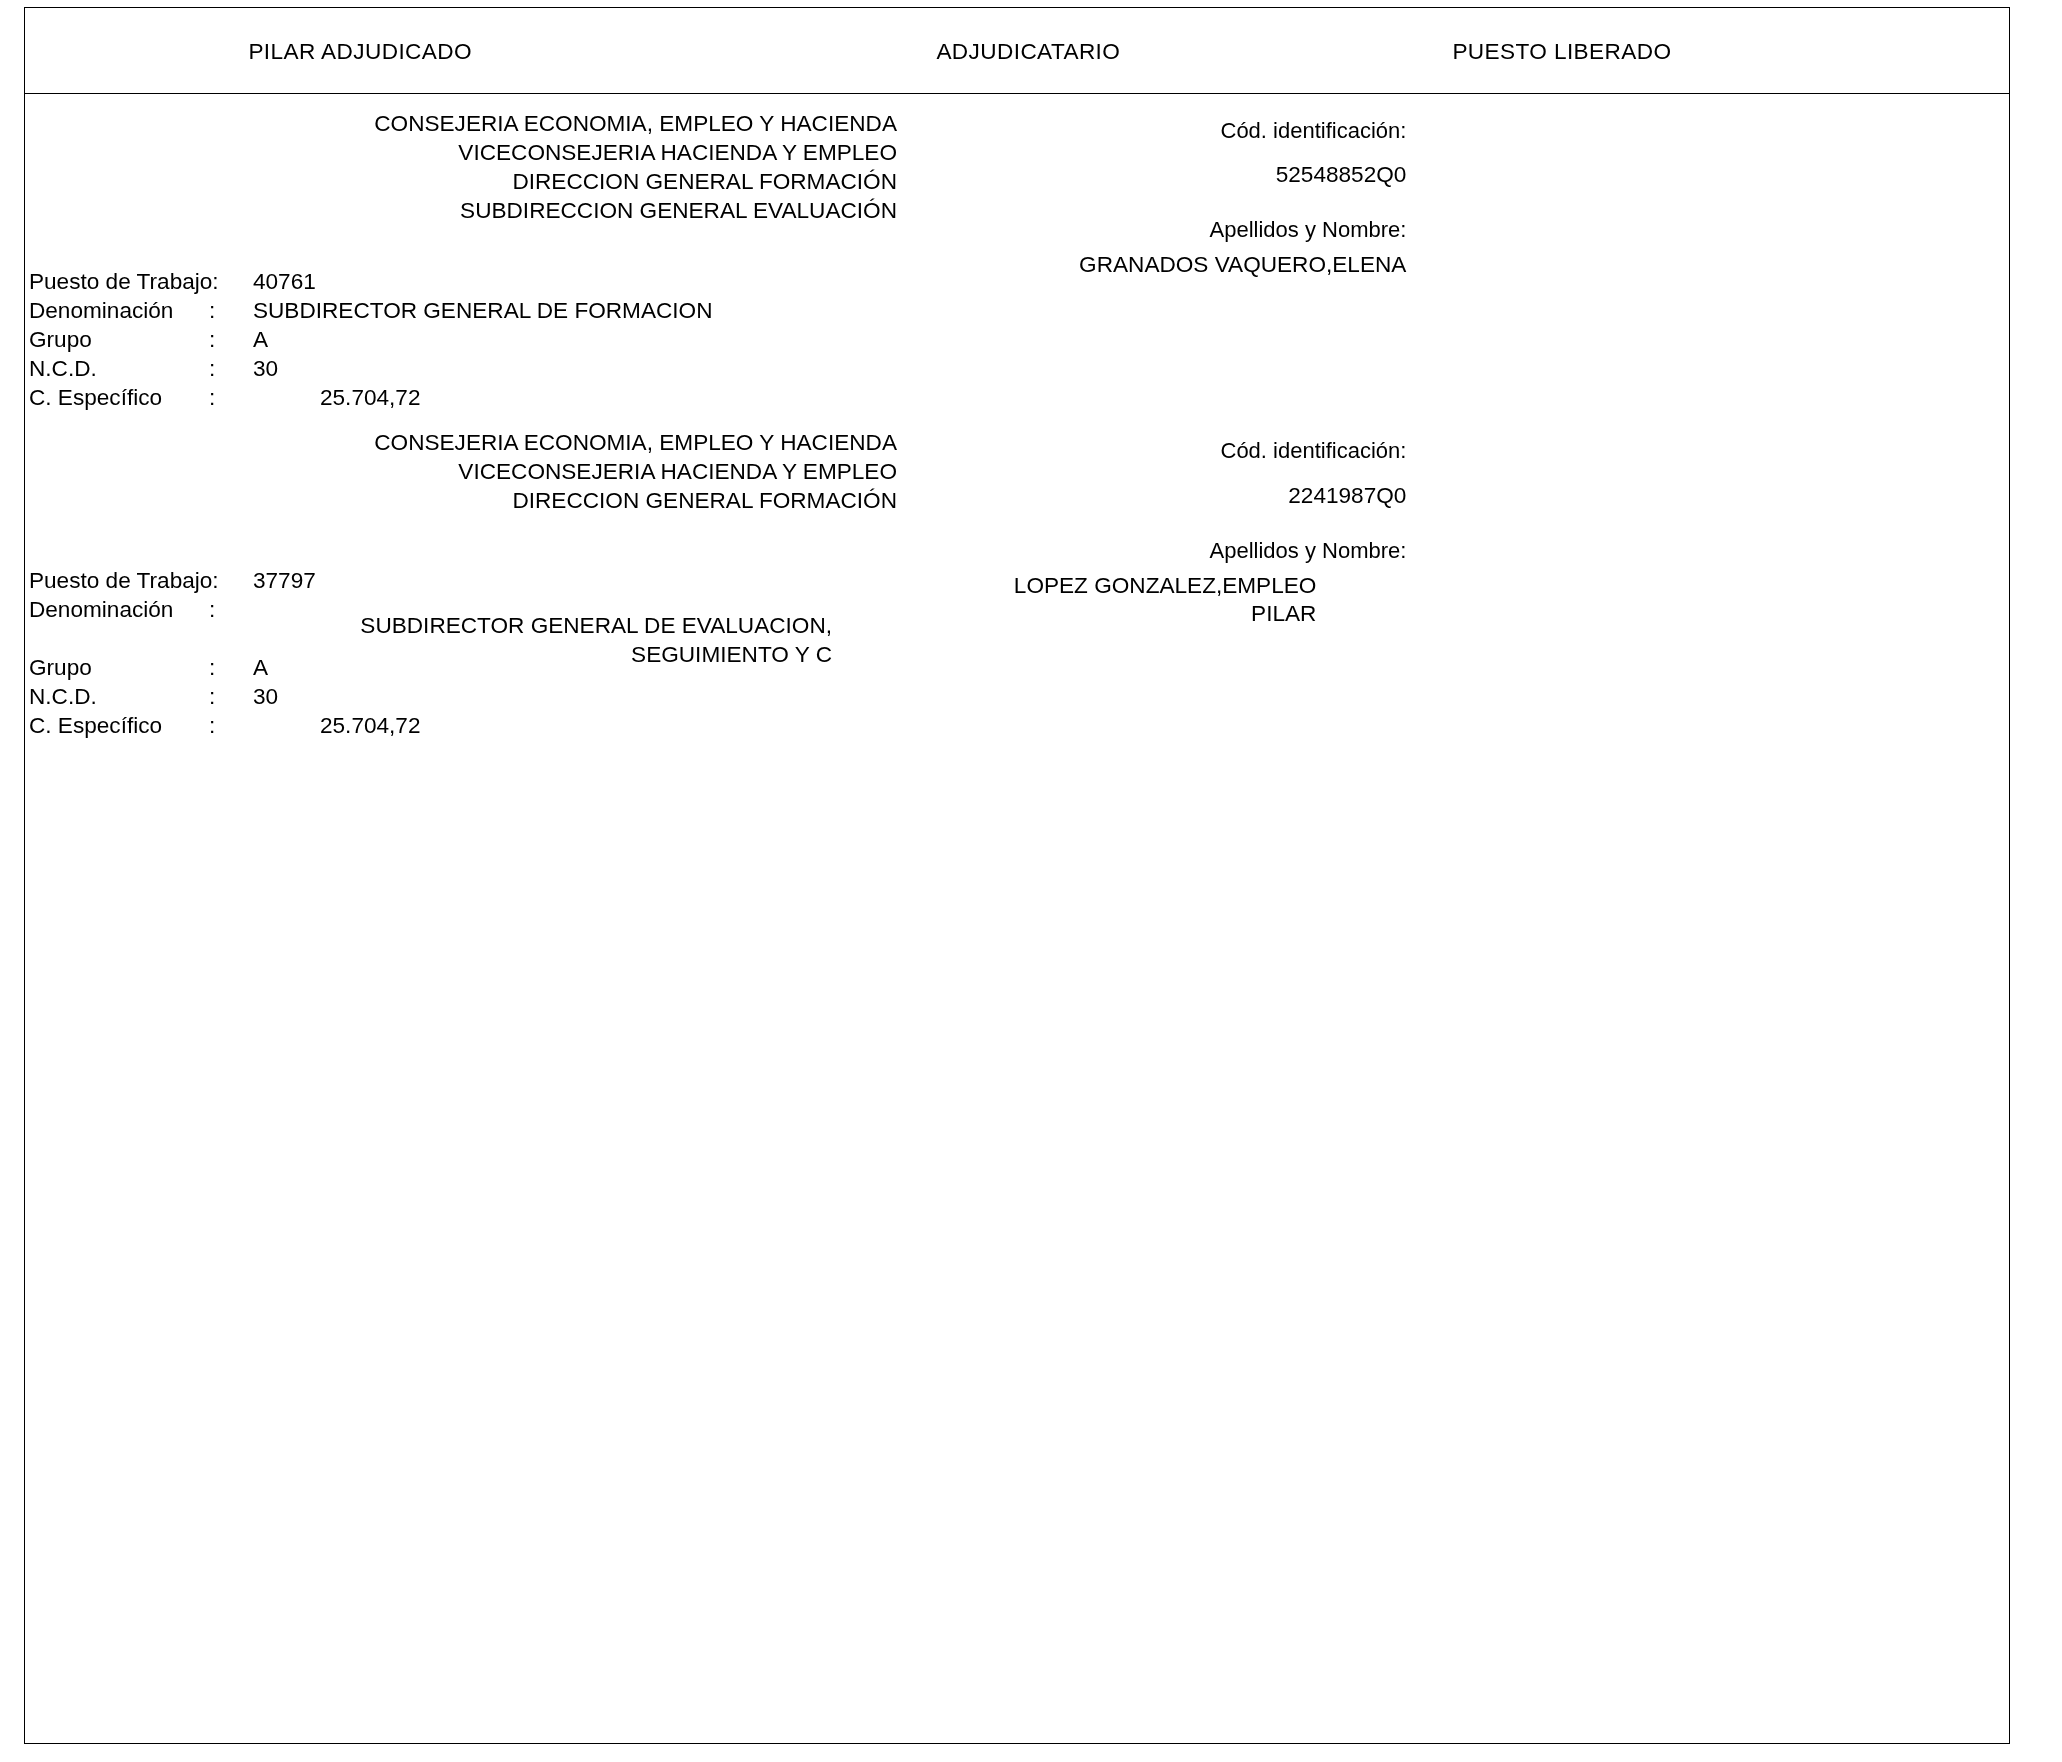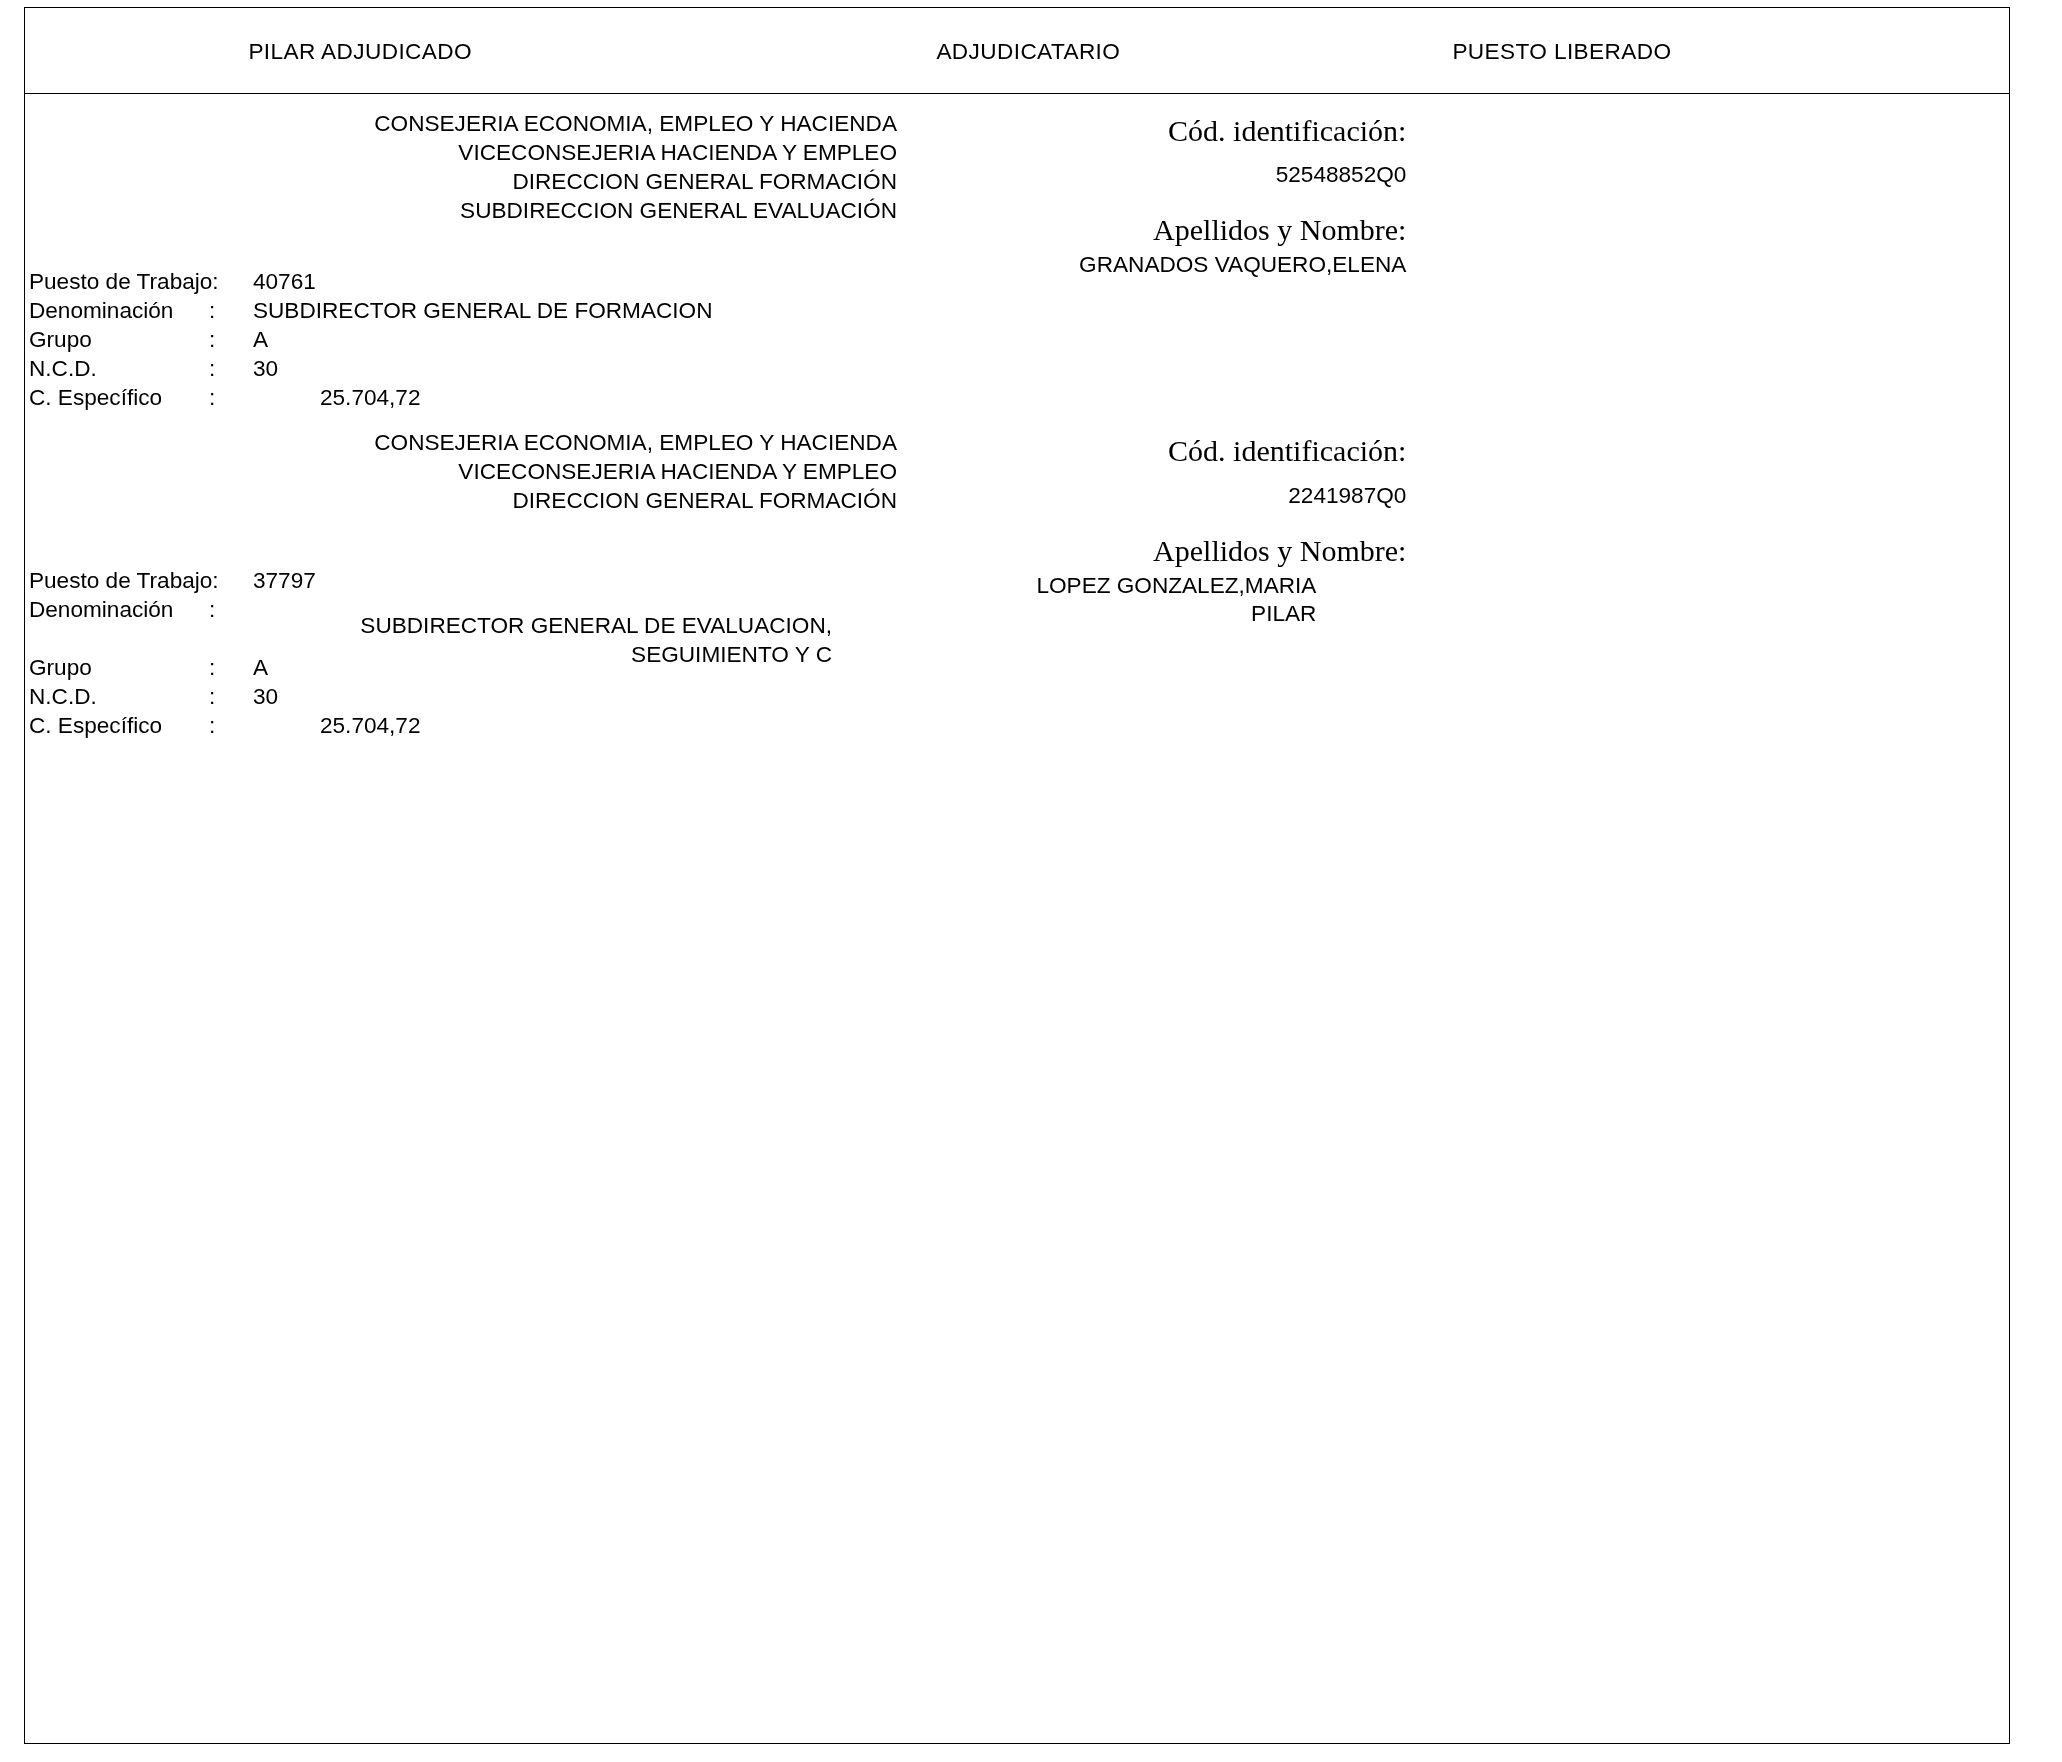--- a/index.html
+++ b/index.html
@@ -105,23 +105,22 @@
   .f-value {
     position: absolute;
     left: 224px;
     top: 0;
     white-space: nowrap;
   }
   .f-value.money { left: 291px; }
   .f-value.two-line { white-space: normal; width: 633px; line-height: 29px; }
 
   .mid-label {
-    font-size: 30px;
+    font-size: 22px;
     line-height: 28px;
-    font-family: Liberation Serif, serif;
   }
   .mid-value {
     font-size: 22.6px;
     line-height: 28px;
     padding-left: 6.3px;
   }
   .mid-value.noindent { padding-left: 0; margin-left: 36px; }
   .gap-sm { height: 16.3px; }
   .gap-md { height: 27px; }
   .gap-lg { height: 42px; }
@@ -218,21 +217,21 @@
           </div>
         </div>
 
         <div class="col-mid" style="top:16.3px;">
           <div class="mid-label">Cód. identificación:</div>
           <div class="gap-sm"></div>
           <div class="mid-value">2241987Q0</div>
           <div class="gap-md"></div>
           <div class="mid-label">Apellidos y Nombre:</div>
           <div class="gap-sm" style="height:7.2px;"></div>
-          <div class="mid-value noindent" style="width:344px;">LOPEZ GONZALEZ,MARIA PILAR</div>
+          <div class="mid-value noindent" style="width:344px;">LOPEZ GONZALEZ,EMPLEO PILAR</div>
         </div>
 
         <div class="col-right" style="top:16.3px;"></div>
       </div>
 
     </div>
   </div>
 </div>
 
 

